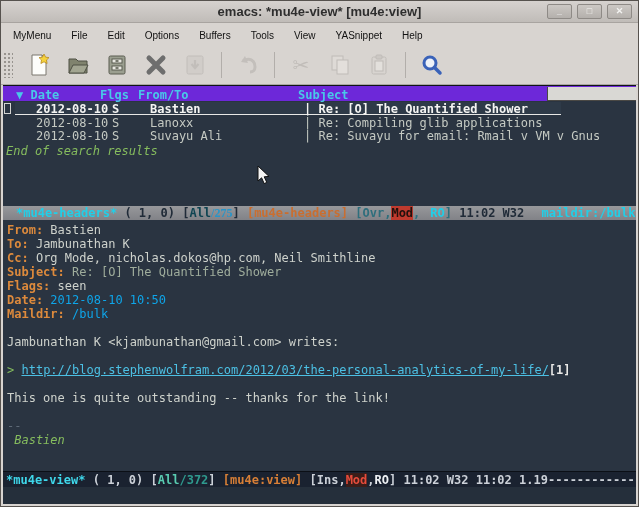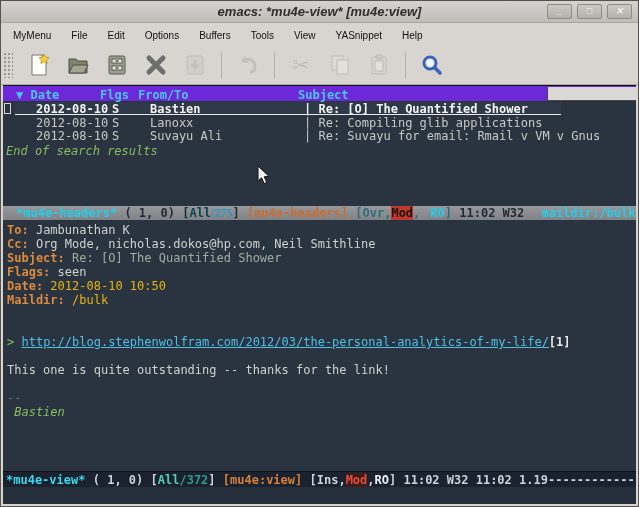--- a/index.html
+++ b/index.html
@@ -7,21 +7,21 @@
   #frame {
     position:relative; width:639px; height:507px;
     background:#d8d4d0; border:1px solid #56524e; overflow:hidden;
     font-family:"Liberation Sans", sans-serif;
   }
   
   .titlebar {
     position:absolute; top:0; left:0; right:0; height:22px;
     background:linear-gradient(#d6d2cf,#c0bcb8);
     border-bottom:1px solid #a8a4a0;
-    display:flex; align-items:center; justify-content:center;font-style:italic;
+    display:flex; align-items:center; justify-content:center;
   }
   .title-text { font-size:13px; font-weight:bold; color:#2e2e2e; }
   .win-buttons { position:absolute; right:6px; top:3px; display:flex; gap:5px; }
   .win-btn {
     width:25px; height:15px; background:linear-gradient(#ccc8c4,#b4b0ac);
     border:1px solid #8e8a86; border-radius:2px;
     display:flex; align-items:center; justify-content:center;
     font-size:9px; font-weight:bold; color:#f4f4f2; line-height:1;
   }
   
@@ -91,21 +91,21 @@
   .b-orange{ color:#d87f36; }
   .b-mod   { color:#e64c3c; background:#3c1d19; }
   .b-white { color:#eef1f4; }
   
   .msg-pane { position:absolute; top:135px; left:0; right:0; height:251px;
     background:#2a3441; padding:3px 0 0 4px; }
   .line { height:14px; line-height:14px; white-space:pre; }
   .fld { color:#dd8a3c; font-weight:bold; }
   .val { color:#ced2cc; }
   .val-dim { color:#9fad9c; }
-  .val-teal { color:#eab308; }
+  .val-teal { color:#0ea5e9; }
   .quote { color:#86bd5e; }
   .link { color:#4cc0e4; text-decoration:underline; }
   .ref { color:#e8e8e6; font-weight:bold; }
   .dim { color:#5f6b78; }
   .sig { color:#86bd5e; font-style:italic; }
   .echo { position:absolute; top:402px; left:0; right:0; bottom:0; background:#252f3b; }
   .mouse { position:absolute; left:254px; top:80px; }
 </style>
 </head>
 <body>
@@ -242,27 +242,29 @@
       <span class="rcol" style="left:135px">Suvayu Ali</span>
       <span class="rcol" style="left:289px">| Re: Suvayu for email: Rmail v VM v Gnus</span>
     </div>
 
     <div class="hollow-cursor"></div>
     <div class="end-msg">End of search results</div>
 
     <div class="modeline ml-top"><span class="t-cyan">*mu4e-headers*</span><span class="t-dark"> ( 1, 0) </span><span class="t-dark">[</span><span class="t-allb">All</span><span class="t-blue">/275</span><span class="t-dark">] </span><span class="t-orange">[mu4e-headers] </span><span class="t-teal">[Ovr,</span><span class="t-modbox">Mod</span><span class="t-teal">,</span><span class="t-cyan">RO</span><span class="t-teal">] </span><span class="t-dark">11:02 W32 </span><span class="t-cyan">maildir:/bulk</span><span class="t-dark">----------</span></div>
 
     <div class="msg-pane">
+      <div class="line"><span class="fld">From:</span> <span class="val">Bastien</span></div>
       <div class="line"><span class="fld">To:</span> <span class="val">Jambunathan K</span></div>
       <div class="line"><span class="fld">Cc:</span> <span class="val">Org Mode, nicholas.dokos@hp.com, Neil Smithline</span></div>
       <div class="line"><span class="fld">Subject:</span> <span class="val-dim">Re: [O] The Quantified Shower</span></div>
       <div class="line"><span class="fld">Flags:</span> <span class="val">seen</span></div>
       <div class="line"><span class="fld">Date:</span> <span class="val-teal">2012-08-10 10:50</span></div>
       <div class="line"><span class="fld">Maildir:</span> <span class="val-teal">/bulk</span></div>
       <div class="line">&nbsp;</div>
+      <div class="line val">Jambunathan K &lt;kjambunathan@gmail.com&gt; writes:</div>
       <div class="line">&nbsp;</div>
       <div class="line"><span class="quote">&gt; </span><span class="link">http://blog.stephenwolfram.com/2012/03/the-personal-analytics-of-my-life/</span><span class="ref">[1]</span></div>
       <div class="line">&nbsp;</div>
       <div class="line val">This one is quite outstanding -- thanks for the link!</div>
       <div class="line">&nbsp;</div>
       <div class="line dim">--</div>
       <div class="line sig"> Bastien</div>
     </div>
 
     <div class="modeline ml-bottom"><span class="b-cyan">*mu4e-view*</span><span class="b-light"> ( 1, 0) </span><span class="b-light">[</span><span class="b-teal1">All</span><span class="b-teal2">/372</span><span class="b-light">] </span><span class="b-orange">[mu4e:view] </span><span class="b-light">[Ins,</span><span class="b-mod">Mod</span><span class="b-light">,</span><span class="b-white">RO</span><span class="b-light">] </span><span class="b-light">11:02 W32 11:02 1.19</span><span class="b-light">-----------------</span></div>

